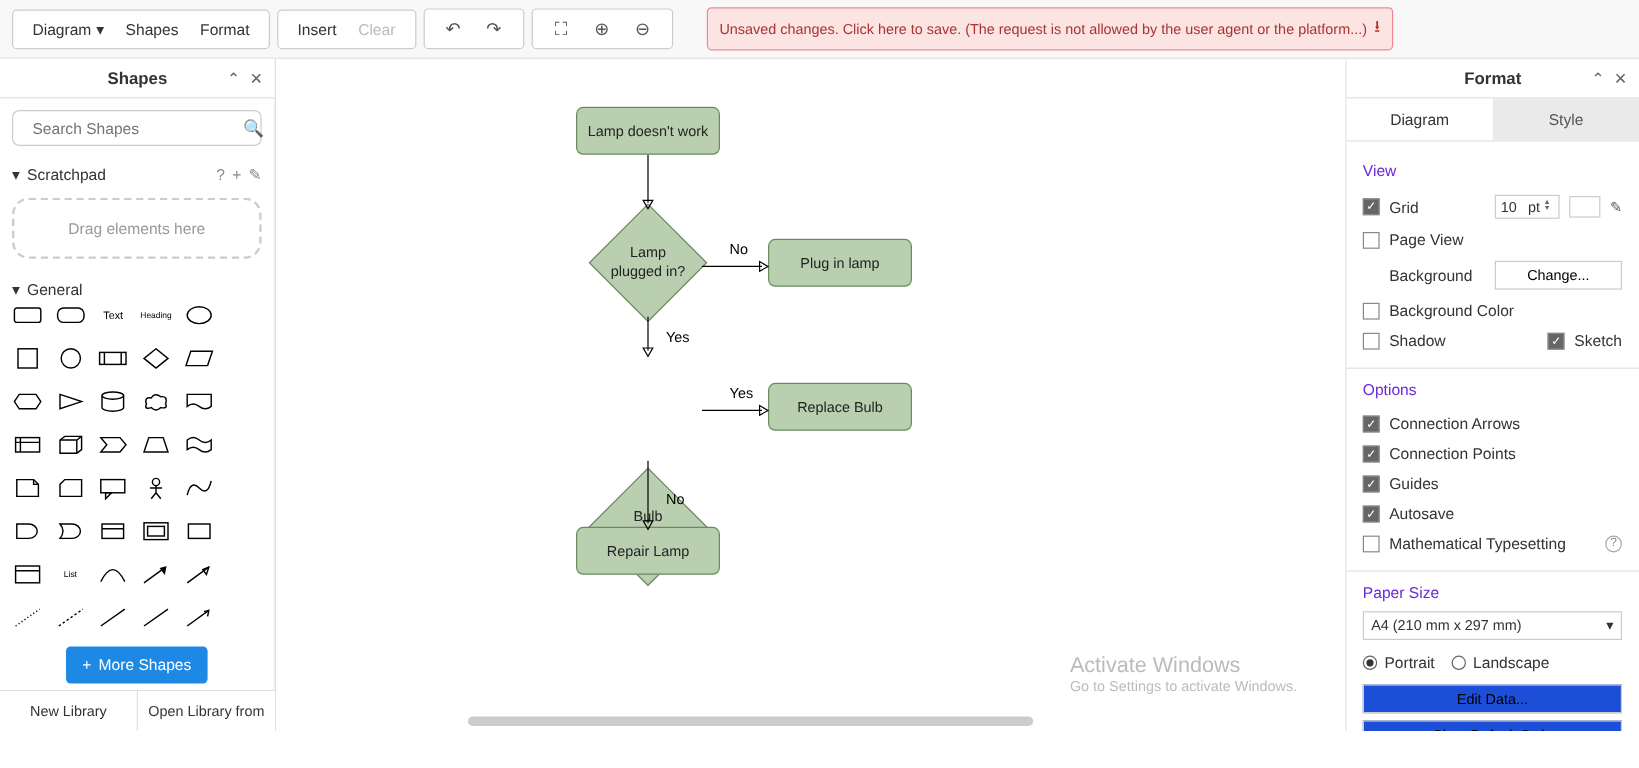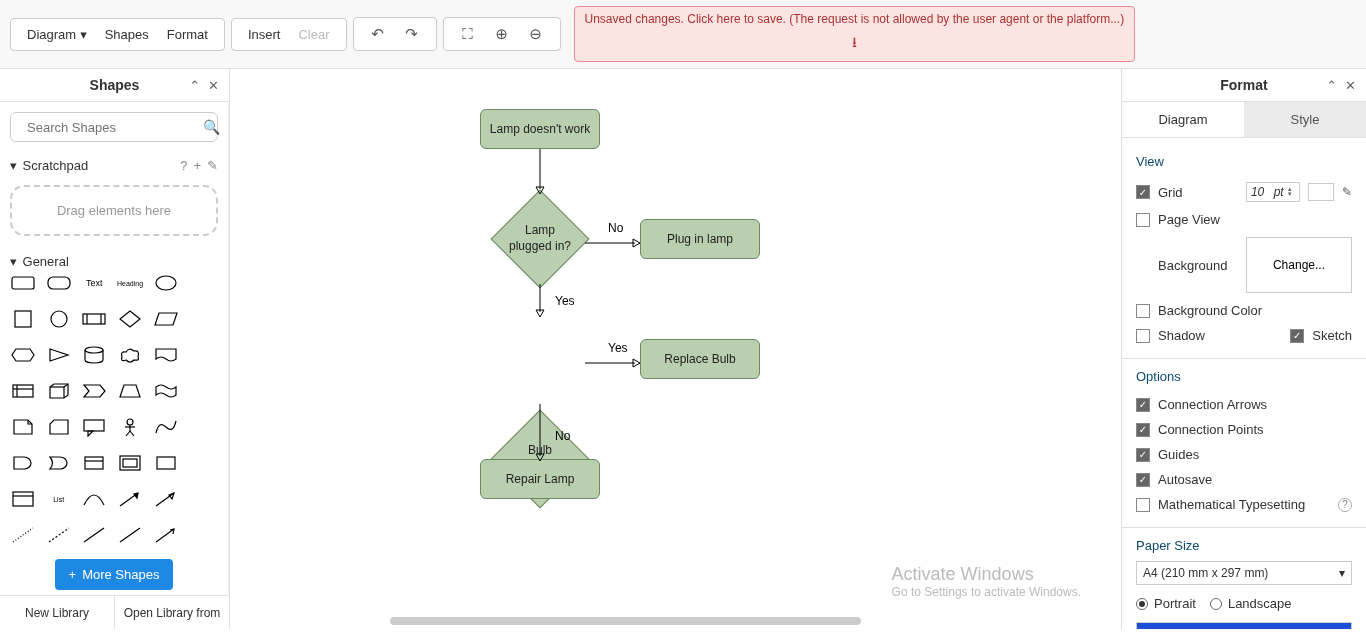--- a/index.html
+++ b/index.html
@@ -4,21 +4,21 @@
 <style>
 * { box-sizing: border-box; margin: 0; padding: 0; font-family: Arial, sans-serif; }
 body { background: #fff; width: 1366px; height: 640px; overflow: hidden; position: relative; }
 
 
 .toolbar { display: flex; align-items: center; padding: 6px 10px; border-bottom: 1px solid #e0e0e0; background: #f8f8f8; gap: 6px; }
 .tb-group { display: flex; align-items: center; gap: 2px; border: 1px solid #ccc; border-radius: 4px; background: #fff; padding: 4px 8px; }
 .tb-btn { background: none; border: none; padding: 4px 8px; font-size: 13px; color: #333; cursor: pointer; display: flex; align-items: center; gap: 4px; }
 .tb-btn.dim { color: #bbb; }
 .tb-icon { width: 16px; height: 16px; display: inline-flex; align-items: center; justify-content: center; font-size: 15px; color: #555; }
-.tb-sep { margin-left: 7px; flex-direction: column; }
+.tb-sep { margin-left: 22px; }
 .alert { background: #fbe4e2; border: 1px solid #e89; color: #a33; padding: 5px 10px; font-size: 12px; border-radius: 4px; display: flex; align-items: center; gap: 6px; flex: 0 0 auto; }
 .alert .dl { font-size: 14px; }
 
 
 .main { display: flex; height: calc(640px - 80px); }
 
 
 .left { width: 230px; border-right: 1px solid #e0e0e0; display: flex; flex-direction: column; background: #fff; }
 .panel-hdr { display: flex; align-items: center; padding: 8px 12px; border-bottom: 1px solid #e0e0e0; position: relative; }
 .panel-title { flex: 1; text-align: center; font-size: 14px; font-weight: 600; color: #333; }
@@ -53,29 +53,29 @@
 .edge polygon { fill: none; stroke: #000; }
 .lbl { position: absolute; font-size: 12px; color: #000; }
 .hscroll { position: absolute; bottom: 4px; left: 160px; right: 260px; height: 8px; background: #ccc; border-radius: 4px; }
 
 
 .right { width: 245px; border-left: 1px solid #e0e0e0; background: #fff; display: flex; flex-direction: column; }
 .tabs { display: flex; border-bottom: 1px solid #e0e0e0; }
 .tab { flex: 1; text-align: center; padding: 10px 0; font-size: 13px; color: #333; cursor: pointer; }
 .tab.inactive { background: #eaeaea; color: #555; }
 .fp-body { padding: 12px 14px; font-size: 13px; color: #333; overflow-y: auto; }
-.fp-sec-title { color: #0c4a6e; font-size: 13px; margin: 4px 0 8px; }
+.fp-sec-title { color: #6d28d9; font-size: 13px; margin: 4px 0 8px; }
 .fp-row { display: flex; align-items: center; padding: 5px 0; gap: 8px; }
 .cb { width: 14px; height: 14px; border: 1px solid #888; display: inline-flex; align-items: center; justify-content: center; font-size: 10px; color: #fff; }
 .cb.checked { background: #666; }
-.num { width: 54px; border: 1px solid #ccc; padding: 2px 4px; font-size: 12px; text-align: right; display: flex; align-items: center; gap: 3px; font-style: italic; }
+.num { width: 54px; border: 1px solid #ccc; padding: 2px 4px; font-size: 12px; text-align: right; display: flex; align-items: center; gap: 3px; }
 .spin { display: flex; flex-direction: column; font-size: 6px; line-height: 5px; color: #666; }
 .color-sw { width: 26px; height: 18px; border: 1px solid #ccc; background: #fff; }
 .pencil { font-size: 12px; color: #555; }
-.change-btn { border: 1px solid #ccc; padding: 20px 26px; font-size: 12px; background: #fff; cursor: pointer; }
+.change-btn { border: 1px solid #ccc; padding: 4px 26px; font-size: 12px; background: #fff; cursor: pointer; }
 .help { color: #888; border: 1px solid #aaa; border-radius: 50%; width: 14px; height: 14px; font-size: 10px; display: inline-flex; align-items: center; justify-content: center; }
 .hr { border-top: 1px solid #e0e0e0; margin: 10px -14px; }
 .select { width: 100%; border: 1px solid #ccc; padding: 4px 6px; font-size: 12px; display: flex; justify-content: space-between; align-items: center; }
 .radio { width: 12px; height: 12px; border: 1px solid #666; border-radius: 50%; display: inline-flex; align-items: center; justify-content: center; }
 .radio.checked::after { content: ''; width: 6px; height: 6px; background: #333; border-radius: 50%; }
 .wide-btn { width: 100%; border: 1px solid #ccc; background: #1d4ed8; padding: 4px 0; font-size: 12px; margin-top: 6px; cursor: pointer; }
 
 .watermark { position: absolute; right: 40px; bottom: 30px; color: #bbb; text-align: left; }
 .watermark .w1 { font-size: 18px; font-weight: 300; }
 .watermark .w2 { font-size: 12px; }

